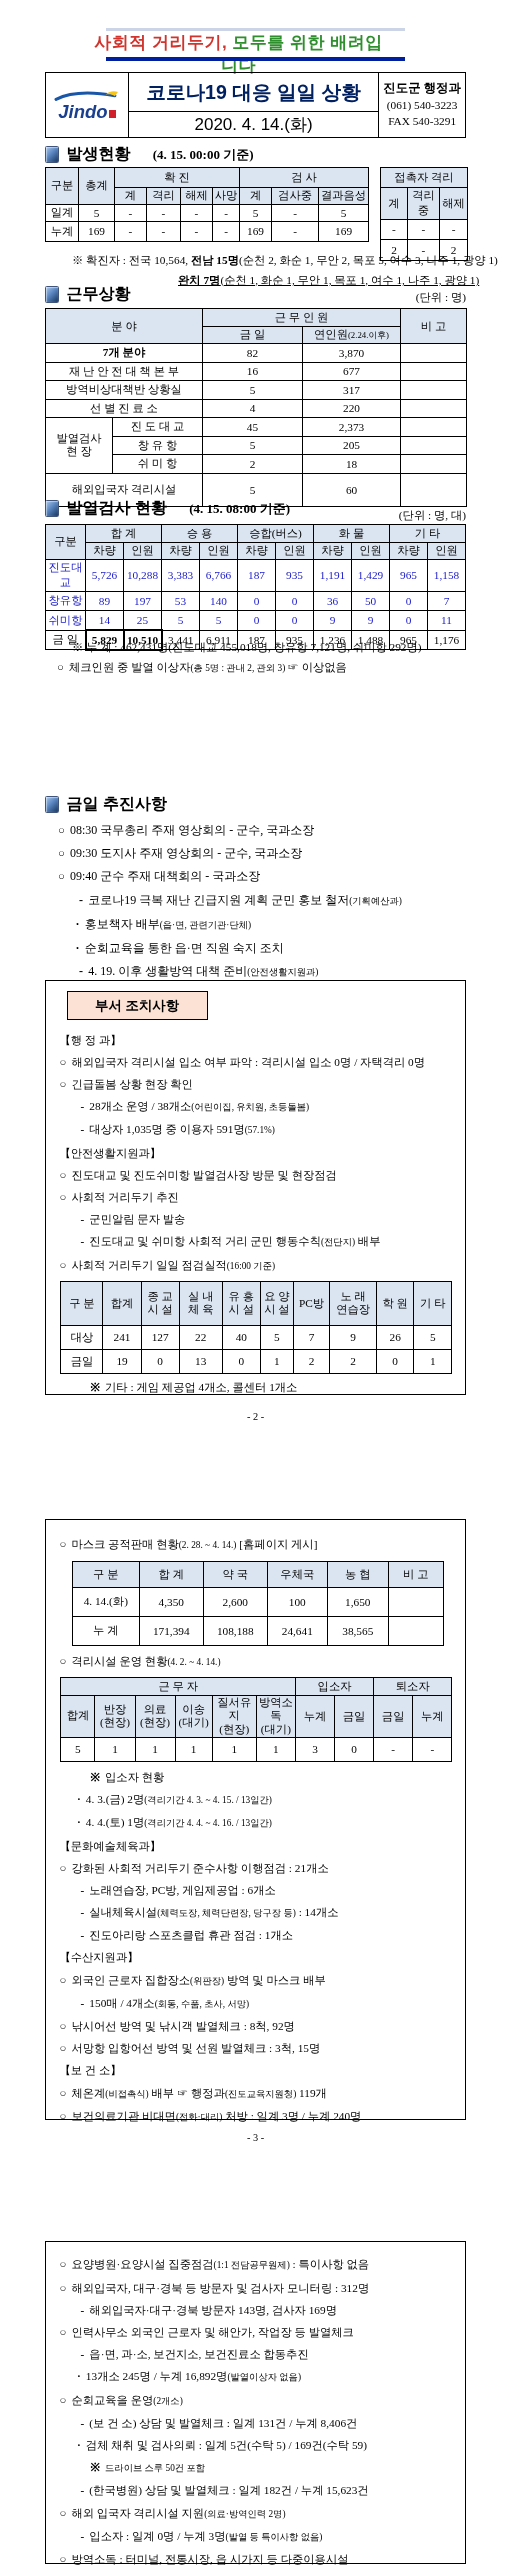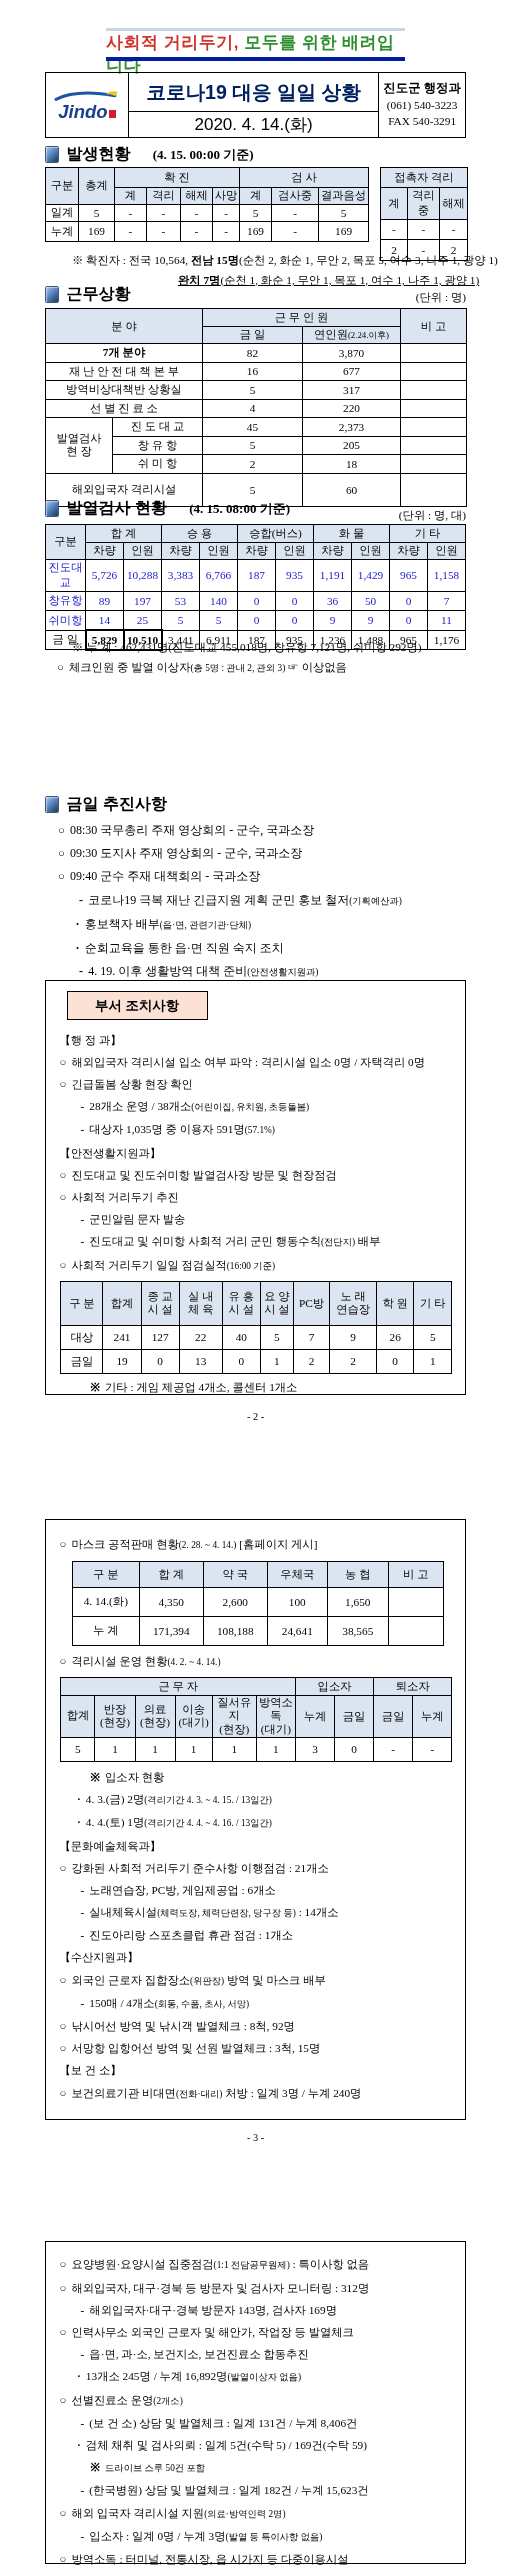--- a/index.html
+++ b/index.html
@@ -1,21 +1,21 @@
 <!DOCTYPE html>
 <html style="font-size:8.2px"><head>
 <meta charset="utf-8">
 <style>
   html,body{margin:0;padding:0;background:#fff}
   .page{position:relative;width:511px;height:3614px;background:#fff;overflow:hidden;
         font-family:"Liberation Serif",serif;color:#000}
   .abs{position:absolute}
   
   .bline1{left:106px;top:28px;width:299px;height:2.6px;background:#ccd5e8}
-  .btext{left:106px;top:31px;width:299px;text-align:left;font-family:"Liberation Sans",sans-serif;
+  .btext{left:89px;top:31px;width:299px;text-align:center;font-family:"Liberation Sans",sans-serif;
          font-weight:bold;font-size:17px;letter-spacing:0.5px}
   .bline2{left:106px;top:57px;width:299px;height:3.6px;background:#001f9f}
   
   .hdr{left:45px;top:72px;width:421px;border-collapse:collapse}
   .hdr td{border:1.5px solid #000;text-align:center;vertical-align:middle;padding:1px}
   .hdr .ttl{font-family:"Liberation Sans",sans-serif;font-weight:bold;font-size:19.6px;color:#002060;height:36px}
   .hdr .dt{font-family:"Liberation Sans",sans-serif;font-size:17px;height:23px}
   .hdr .contact{font-size:11.3px;line-height:16.5px}
   .hdr .contact .dept{font-weight:bold;font-size:12.4px}
   .logo-wrap{display:inline-block}
@@ -567,35 +567,36 @@
         <div class="ln k-o"><span class="blt">○</span><span class="pt-m">강화된 사회적 거리두기 준수사항 이행점검 : 21개소</span></div>
         <div class="ln k-d"><span class="blt">-</span><span class="pt-m">노래연습장, PC방, 게임제공업 : 6개소</span></div>
         <div class="ln k-d"><span class="blt">-</span><span class="pt-m">실내체육시설</span><span class="pt-s">(체력도장, 체력단련장, 당구장 등)</span><span class="pt-m"> : 14개소</span></div>
         <div class="ln k-d"><span class="blt">-</span><span class="pt-m">진도아리랑 스포츠클럽 휴관 점검 : 1개소</span></div>
         <div class="ln k-sq"><span class="pt-b">【수산지원과】</span></div>
         <div class="ln k-o"><span class="blt">○</span><span class="pt-m">외국인 근로자 집합장소</span><span class="pt-s">(위판장)</span><span class="pt-m"> 방역 및 마스크 배부</span></div>
         <div class="ln k-d"><span class="blt">-</span><span class="pt-m">150매 / 4개소</span><span class="pt-s">(회동, 수품, 초사, 서망)</span></div>
         <div class="ln k-o"><span class="blt">○</span><span class="pt-m">낚시어선 방역 및 낚시객 발열체크 : 8척, 92명</span></div>
         <div class="ln k-o"><span class="blt">○</span><span class="pt-m">서망항 입항어선 방역 및 선원 발열체크 : 3척, 15명</span></div>
         <div class="ln k-sq"><span class="pt-b">【보 건 소】</span></div>
+        <div class="ln k-o"><span class="blt">○</span><span class="pt-m">체온계</span><span class="pt-s">(비접촉식)</span><span class="pt-m"> 배부 ☞ 행정과</span><span class="pt-s">(진도교육지원청)</span><span class="pt-m"> 119개</span></div>
         <div class="ln k-o"><span class="blt">○</span><span class="pt-m">보건의료기관 비대면</span><span class="pt-s">(전화·대리)</span><span class="pt-m"> 처방 : 일계 3명 / 누계 240명</span></div>
       </div>
   </div>
 
   <div class="abs foot" style="top:2132px">- 3 -</div>
 
   <div class="abs bigbox" style="top:2241px;height:323px">
     <div class="lines" style="margin-top:5.2px">
         <div class="ln k-o"><span class="blt">○</span><span class="pt-m">요양병원·요양시설 집중점검</span><span class="pt-s">(1:1 전담공무원제)</span><span class="pt-m"> : 특이사항 없음</span></div>
         <div class="ln k-o"><span class="blt">○</span><span class="pt-m">해외입국자, 대구·경북 등 방문자 및 검사자 모니터링 : 312명</span></div>
         <div class="ln k-d"><span class="blt">-</span><span class="pt-m">해외입국자·대구·경북 방문자 143명, 검사자 169명</span></div>
         <div class="ln k-o"><span class="blt">○</span><span class="pt-m">인력사무소 외국인 근로자 및 해안가, 작업장 등 발열체크</span></div>
         <div class="ln k-d"><span class="blt">-</span><span class="pt-m">읍·면, 과·소, 보건지소, 보건진료소 합동추진</span></div>
         <div class="ln k-dd"><span class="blt">·</span><span class="pt-m">13개소 245명 / 누계 16,892명</span><span class="pt-s">(발열이상자 없음)</span></div>
-        <div class="ln k-o"><span class="blt">○</span><span class="pt-m">선별진료소 운영</span><span class="pt-s">(2개소)</span></div>
+        <div class="ln k-o"><span class="blt">○</span><span class="pt-m">순회교육을 운영</span><span class="pt-s">(2개소)</span></div>
         <div class="ln k-d"><span class="blt">-</span><span class="pt-m">(보 건 소) 상담 및 발열체크 : 일계 131건 / 누계 8,406건</span></div>
         <div class="ln k-dd"><span class="blt">·</span><span class="pt-m">검체 채취 및 검사의뢰 : 일계 5건(수탁 5) / 169건(수탁 59)</span></div>
         <div class="ln k-star"><span class="blt">※</span><span class="pt-s">드라이브 스루 50건 포함</span></div>
         <div class="ln k-d"><span class="blt">-</span><span class="pt-m">(한국병원) 상담 및 발열체크 : 일계 182건 / 누계 15,623건</span></div>
         <div class="ln k-o"><span class="blt">○</span><span class="pt-m">해외 입국자 격리시설 지원</span><span class="pt-s">(의료·방역인력 2명)</span></div>
         <div class="ln k-d"><span class="blt">-</span><span class="pt-m">입소자 : 일계 0명 / 누계 3명</span><span class="pt-s">(발열 등 특이사항 없음)</span></div>
         <div class="ln k-o"><span class="blt">○</span><span class="pt-m">방역소독 : 터미널, 전통시장, 읍 시가지 등 다중이용시설</span></div>
       </div>
   </div>
 

